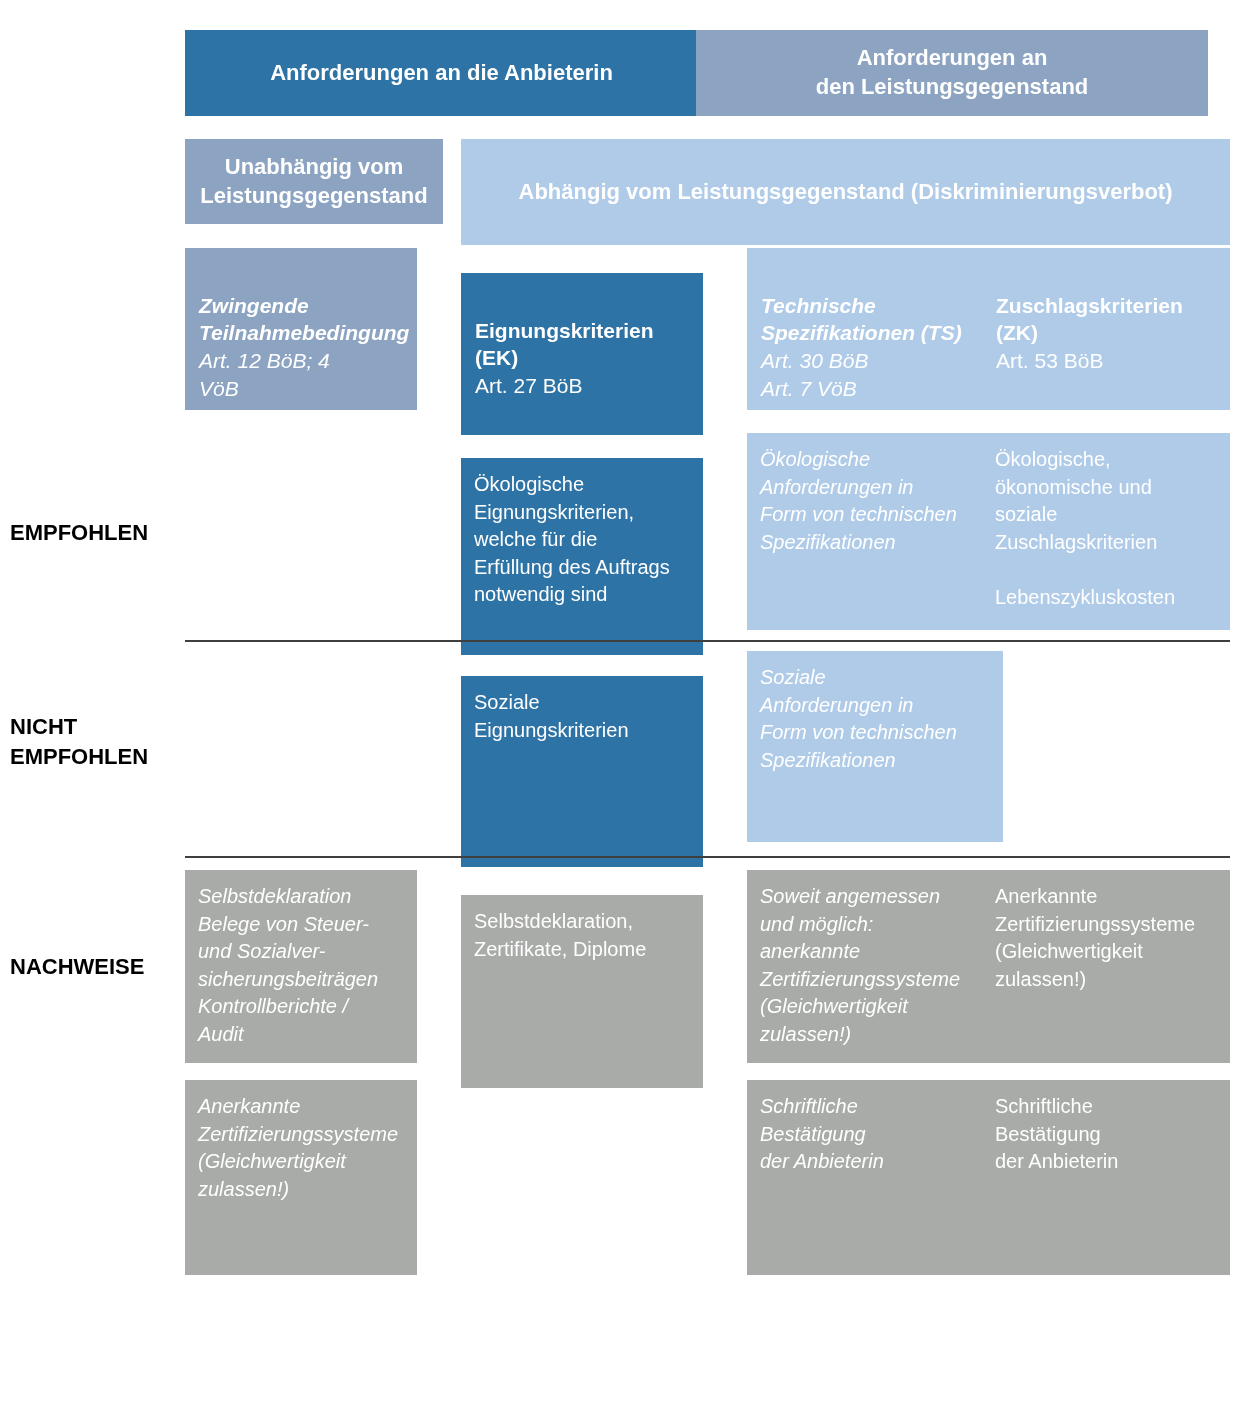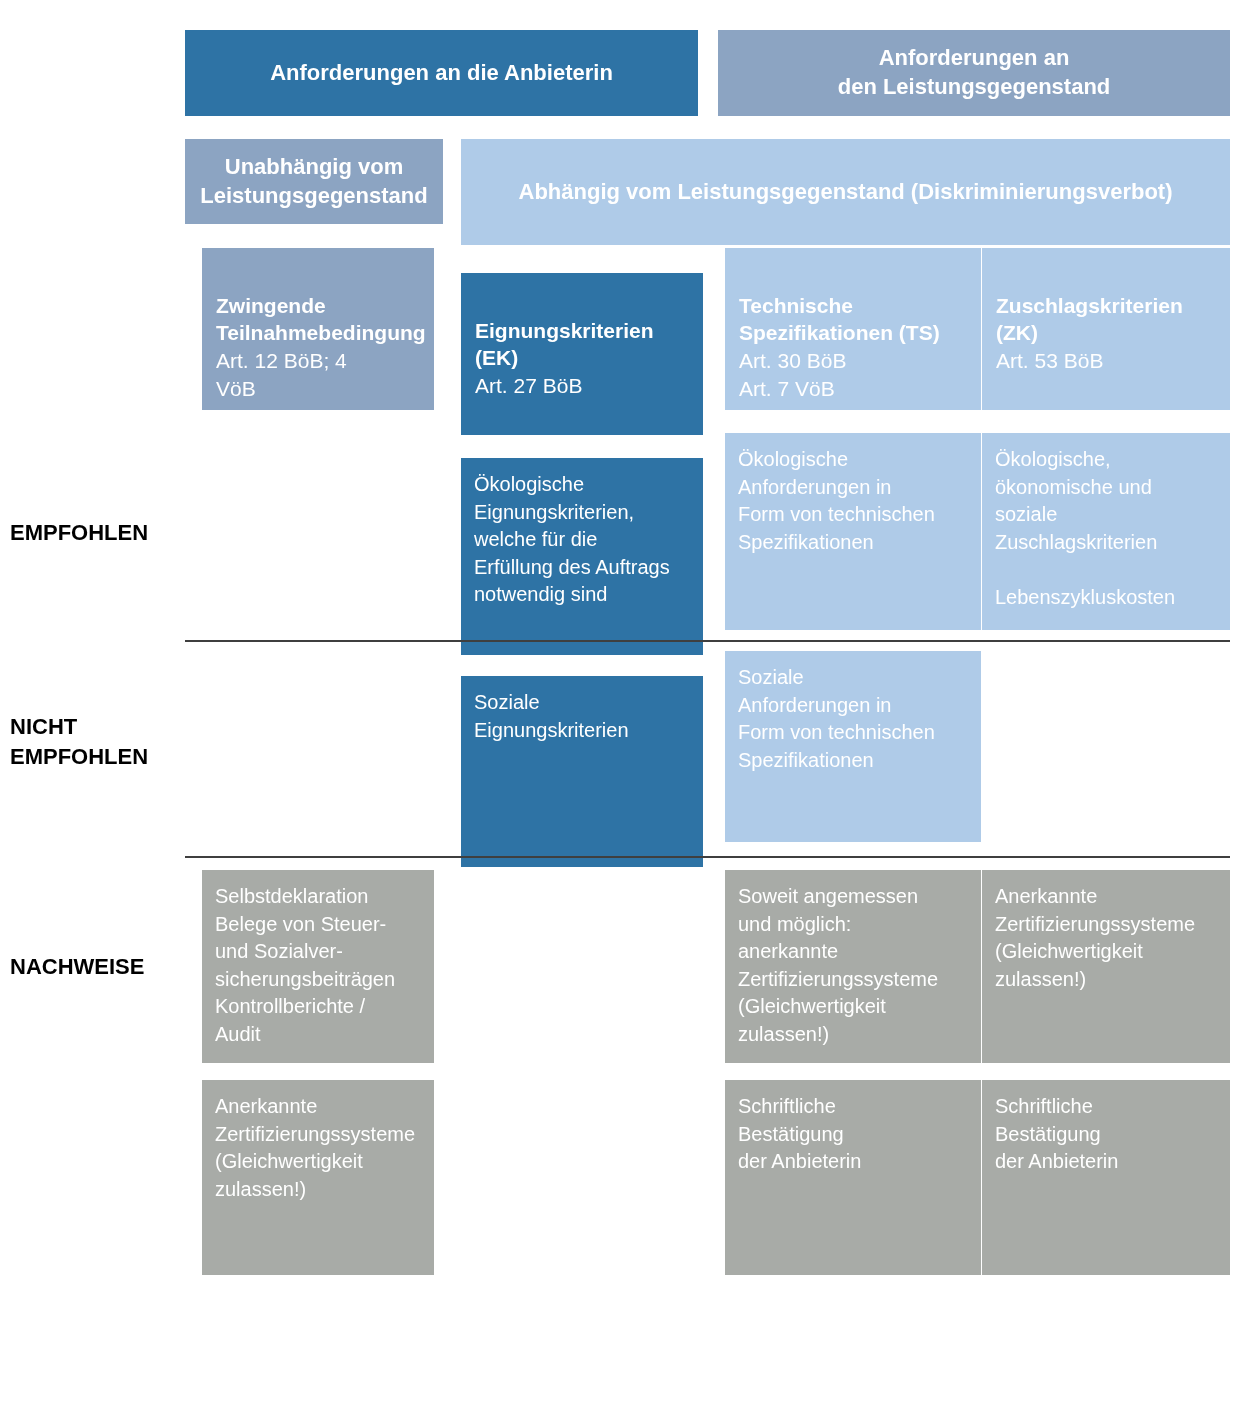--- a/index.html
+++ b/index.html
@@ -27,29 +27,29 @@
   .cell b{font-weight:bold;}
 
   .row-label{
     position:absolute;left:10px;color:#000;
     font-weight:bold;font-size:22px;line-height:1.35;white-space:pre-line;
   }
   .divider{position:absolute;left:185px;width:1045px;height:2px;background:#3f3f3f;}
 
   
   .r1c1{left:185px;top:30px;width:513px;height:86px;}
-  .r1c2{left:718px;top:30px;width:512px;height:86px;}
+  .r1c2{left:696px;top:30px;width:512px;height:86px;}
   
   .r2c1{left:185px;top:139px;width:258px;height:85px;}
   .r2c2{left:461px;top:139px;width:769px;height:106px;}
   
   .r3{top:248px;height:162px;}
-  .c1{left:202px;width:232px;}
+  .c1{left:185px;width:232px;font-style:italic;}
   .c2{left:461px;width:242px;margin-top:25px;}
-  .c3{left:725px;width:256px;}
+  .c3{left:747px;width:256px;font-style:italic;}
   .c4{left:982px;width:248px;}
   
   .r4{top:433px;height:197px;}
   
   .r5{top:651px;height:191px;}
   
   .r6{top:870px;height:193px;}
   
   .r7{top:1080px;height:195px;}
 
@@ -124,20 +124,22 @@
 Spezifikationen</div>
 
   <div class="divider" style="top:856px;"></div>
 
   <div class="box cell gray r6 c1">Selbstdeklaration
 Belege von Steuer-
 und Sozialver-
 sicherungsbeiträgen
 Kontrollberichte /
 Audit</div>
+  <div class="box cell gray r6 c2">Selbstdeklaration,
+Zertifikate, Diplome</div>
   <div class="box cell gray r6 c3">Soweit angemessen
 und möglich:
 anerkannte
 Zertifizierungssysteme
 (Gleichwertigkeit
 zulassen!)</div>
   <div class="box cell gray r6 c4">Anerkannte
 Zertifizierungssysteme
 (Gleichwertigkeit
 zulassen!)</div>

